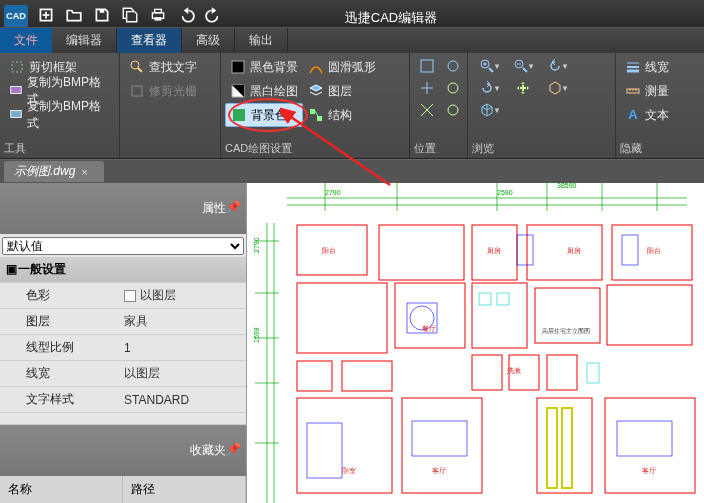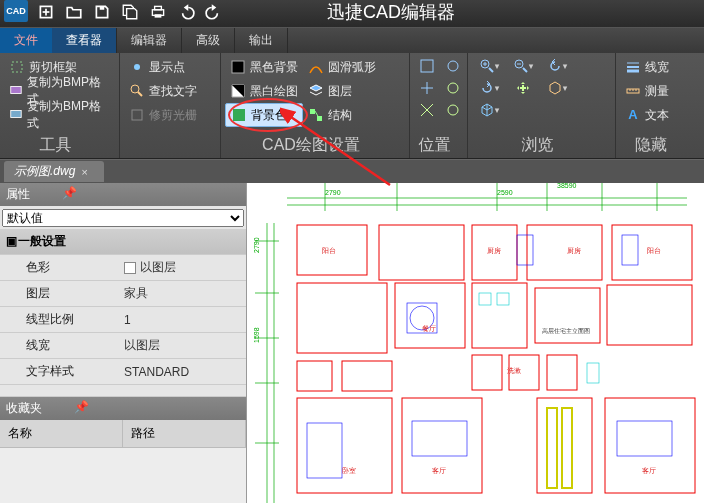--- a/index.html
+++ b/index.html
@@ -1,42 +1,42 @@
 <!DOCTYPE html>
 <html><head>
 <meta charset="utf-8">
 <style>
 * { margin: 0; padding: 0; box-sizing: border-box; font-family: "Microsoft YaHei", sans-serif; }
 body { width: 704px; height: 503px; background: #fff; overflow: hidden; position: relative; }
-.titlebar { height: 27px; background: linear-gradient(#3e3e3e,#2a2a2a); display: flex; align-items: flex-start; }
+.titlebar { height: 27px; background: linear-gradient(#3e3e3e,#2a2a2a); display: flex; align-items: flex-end; }
 .cad-logo { width: 24px; height: 22px; background: #1a6aa8; color: #fff; font-size: 9px; display: flex; align-items: center; justify-content: center; margin: 0 4px; border-radius: 2px; font-weight: bold; }
 .qat { display: flex; gap: 0; }
 .qat-btn { width: 28px; height: 24px; display: flex; align-items: center; justify-content: center; cursor: pointer; }
 .qat-btn svg { width: 18px; height: 18px; }
-.app-title { flex: 1; text-align: center; color: #fff; font-size: 18px; margin-right: 150px; }
+.app-title { flex: 1; text-align: center; color: #fff; font-size: 13px; margin-right: 150px; }
 .menubar { height: 26px; background: linear-gradient(#4a4a4a,#383838); border-top: 1px solid #555; display: flex; }
 .menu-item { padding: 0 14px; color: #ddd; font-size: 12px; display: flex; align-items: center; cursor: pointer; border-right: 1px solid #2a2a2a; }
 .menu-item.active { background: #1a4a7a; color: #fff; }
 .menu-first { background: #0d5a9a; color: #fca5a5; border-right: none; }
 .ribbon { height: 106px; background: linear-gradient(#565656,#484848); border-bottom: 1px solid #222; display: flex; }
 .rgroup { border-right: 1px solid #333; display: flex; flex-direction: column; padding: 2px 12px 0 4px; }
 .rgroup-body { flex: 1; display: flex; flex-wrap: wrap; align-content: flex-start; }
-.rgroup-label { text-align: center; font-size: 16px; color: #ccc; padding: 2px 0; }
+.rgroup-label { text-align: left; font-size: 11px; color: #ccc; padding: 2px 0; }
 .rbtn { display: flex; align-items: center; gap: 4px; padding: 3px 5px; font-size: 12px; color: #e8e8e8; cursor: pointer; height: 24px; min-width: 90px; }
 .rbtn.narrow { min-width: 60px; }
 .rbtn.highlight { background: #cde6ff; border: 1px solid #7ab4e6; color: #000; border-radius: 2px; }
 .rbtn-ico { width: 16px; height: 16px; display: inline-block; }
 .rsmall { width: 24px; height: 20px; margin: 1px; cursor: pointer; display: flex; align-items: center; justify-content: center; }
 .rsmall svg { width: 16px; height: 16px; }
 .tabs { height: 24px; background: #545454; border-top: 1px solid #666; display: flex; align-items: center; }
 .tab { background: #7a7a7a; padding: 2px 16px 2px 10px; font-size: 12px; color: #fff; margin-left: 4px; border-radius: 3px 3px 0 0; display: flex; align-items: center; gap: 6px; font-style: italic; }
 .tab .x { color: #ddd; cursor: pointer; font-size: 11px; }
 .mainrow { display: flex; height: 320px; background: #fff; }
 .leftpanel { width: 247px; background: #e6e6e6; border-right: 1px solid #999; display: flex; flex-direction: column; }
-.panel-title { background: linear-gradient(#888,#777); color: #fff; font-size: 12px; padding: 3px 6px; display: flex; justify-content: flex-start; gap: 32px; }
+.panel-title { background: linear-gradient(#888,#777); color: #fff; font-size: 12px; padding: 17px 6px; display: flex; justify-content: flex-end; }
 .panel-title .pin { width: 14px; color: #222; }
 .combo { margin: 2px; }
 .combo select { width: 100%; font-size: 12px; }
 .props { flex: 0 0 auto; }
 .prop-tbl { width: 100%; border-collapse: collapse; font-size: 12px; }
 .prop-tbl td { border-bottom: 1px solid #ccc; padding: 4px 6px; height: 19px; }
 .prop-tbl .hdr { background: linear-gradient(#d0d0d0,#c0c0c0); font-weight: bold; }
 .prop-tbl .k { width: 48%; padding-left: 26px; color: #222; }
 .prop-tbl .v { color: #333; }
 .cb { width: 12px; height: 12px; border: 1px solid #888; display: inline-block; vertical-align: middle; margin-right: 4px; background: #fff; }
@@ -96,22 +96,22 @@
           <path d="M6 4a5 5 0 1 0 5 5" fill="none" stroke="#fff" stroke-width="1.5"></path>
           <path d="M6 1l4 3-4 3z" fill="#fff"></path>
         </svg>
       </div>
   </div>
   <div class="app-title">迅捷CAD编辑器</div>
 </div>
 
 <div class="menubar">
   <div class="menu-item menu-first">文件</div>
+  <div class="menu-item">编辑器</div>
   <div class="menu-item active">查看器</div>
-  <div class="menu-item">编辑器</div>
   <div class="menu-item">高级</div>
   <div class="menu-item">输出</div>
 </div>
 
 <div class="ribbon">
   <div class="rgroup" style="width:120px">
     <div class="rgroup-body" style="flex-direction:column">
       <div class="rbtn">
           <span class="rbtn-ico"><svg viewBox="0 0 16 16">
               <rect x="3" y="3" width="10" height="10" fill="none" stroke="#8c8" stroke-dasharray="2"></rect>
@@ -128,26 +128,20 @@
           <span class="rbtn-ico"><svg viewBox="0 0 16 16">
               <rect x="2" y="4" width="12" height="8" fill="#7ac" stroke="#fff"></rect>
             </svg></span>
           <span>复制为BMP格式</span>
         </div>
     </div>
     <div class="rgroup-label">工具</div>
   </div>
   <div class="rgroup" style="width:100px;border-right:none">
     <div class="rgroup-body" style="flex-direction:column">
-      <div class="rbtn narrow">
-          <span class="rbtn-ico"><svg viewBox="0 0 16 16">
-              <circle cx="8" cy="8" r="3" fill="#8cf"></circle>
-            </svg></span>
-          <span>显示点</span>
-        </div>
       <div class="rbtn narrow">
           <span class="rbtn-ico"><svg viewBox="0 0 16 16">
               <circle cx="6" cy="6" r="4" fill="none" stroke="#fc8"></circle>
               <line x1="9" y1="9" x2="13" y2="13" stroke="#fc8" stroke-width="2"></line>
             </svg></span>
           <span>查找文字</span>
         </div>
       <div class="rbtn narrow" style="color:#888">
           <span class="rbtn-ico"><svg viewBox="0 0 16 16">
               <rect x="3" y="3" width="10" height="10" fill="none" stroke="#888"></rect>

